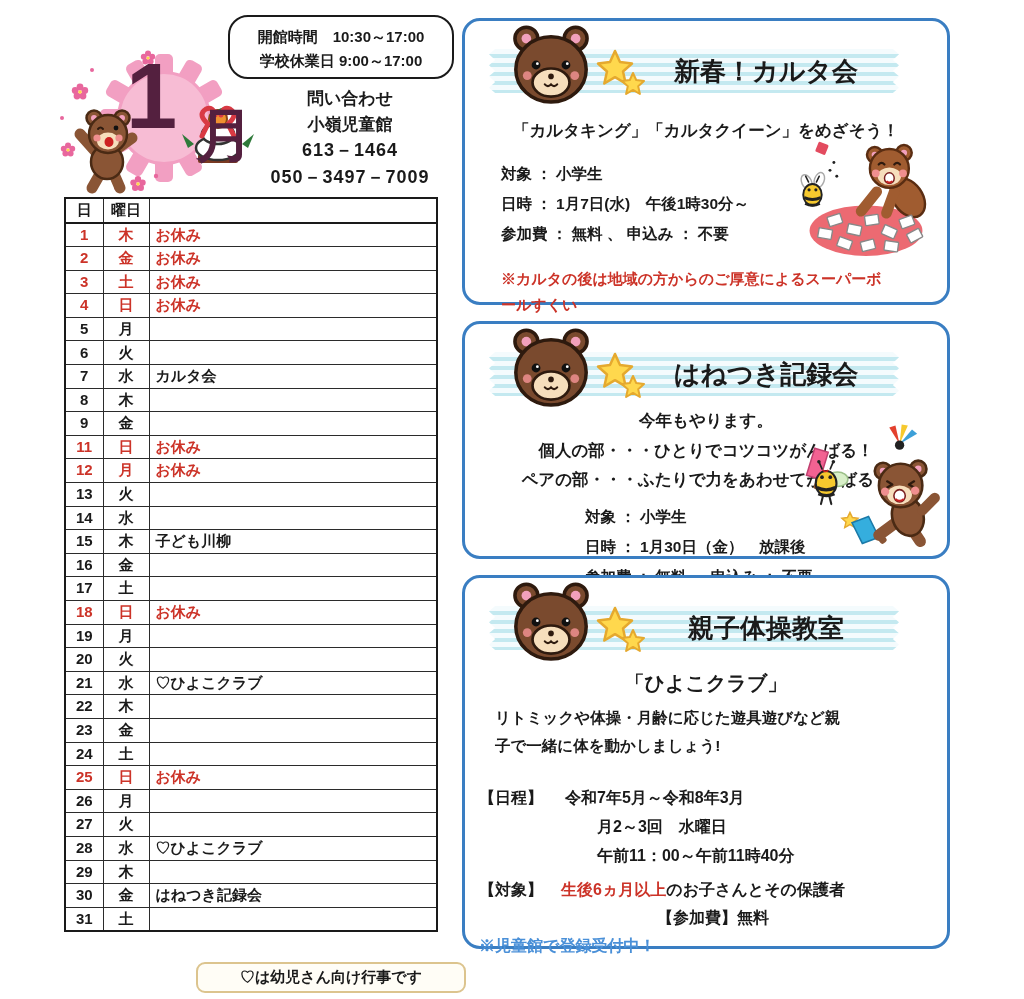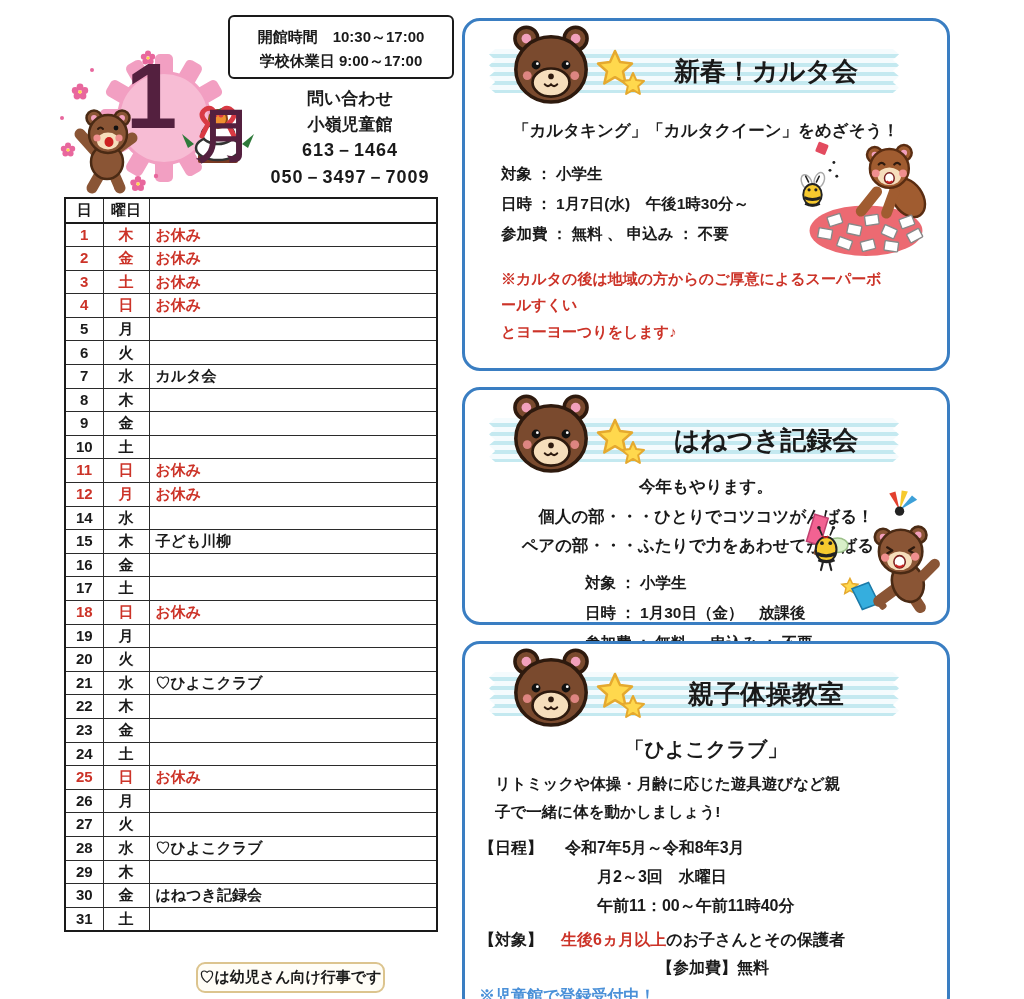--- a/index.html
+++ b/index.html
@@ -17,49 +17,49 @@
 
   
   .decor{position:absolute;left:56px;top:48px;width:200px;height:148px;}
   .decor svg{position:absolute;left:0;top:0;width:100%;height:100%;}
   .month-num{position:absolute;left:70px;top:2px;font-size:92px;font-weight:800;
     color:var(--month-plum);line-height:1;letter-spacing:-4px;}
   .month-kanji{position:absolute;left:140px;top:58px;font-size:58px;font-weight:800;
     color:var(--month-plum);line-height:1;}
 
   .hours-box{position:absolute;left:228px;top:15px;width:226px;height:64px;
-    border:2.5px solid #1a1a1a;border-radius:6px;padding:8px 8px;
+    border:2.5px solid #1a1a1a;border-radius:20px;padding:8px 8px;
     font-size:15px;font-weight:700;line-height:1.6;text-align:center;background:#fff;}
   .contact{position:absolute;left:240px;top:86px;width:220px;text-align:center;
     font-weight:700;line-height:1.5;}
   .contact .c1{font-size:17px;}
   .contact .c2{font-size:17px;}
   .contact .c3{font-size:18px;letter-spacing:1px;}
   .contact .c4{font-size:18px;letter-spacing:1px;}
 
   
   table.calendar{position:absolute;left:64px;top:197px;width:372px;
     border-collapse:collapse;border:2.5px solid #1a1a1a;table-layout:fixed;}
   table.calendar th,table.calendar td{border:1.3px solid #2b2b2b;padding:0 6px;
     font-size:15px;font-weight:700;height:23.6px;line-height:1.1;overflow:hidden;white-space:nowrap;}
   table.calendar th{height:25px;text-align:center;border-bottom:2px solid #1a1a1a;}
   col.c-day{width:38px;} col.c-wd{width:46px;} col.c-ev{width:288px;}
   td.c-day,td.c-wd{text-align:center;}
   td.c-ev{text-align:left;}
   tr.holiday td{color:var(--holiday-red);}
 
-  .footnote{position:absolute;left:196px;top:962px;width:189px;height:31px;
+  .footnote{position:absolute;left:196px;top:962px;width:270px;height:31px;
     border:2.5px solid var(--footnote-border);border-radius:9px;background:#fffdf6;
     text-align:center;font-size:15px;font-weight:700;line-height:26px;}
 
   
   .right-col{position:absolute;left:462px;top:18px;width:488px;}
   .card{position:relative;border:3px solid var(--card-border);border-radius:18px;
     background:#fff;margin-bottom:16px;}
-  .card1{height:353px;} .card2{height:238px;} .card3{height:374px;}
+  .card1{height:287px;} .card2{height:238px;} .card3{height:374px;}
 
   .banner{position:absolute;left:24px;top:28px;width:410px;height:44px;z-index:1;
     background:repeating-linear-gradient(to bottom,#f4fbfd 0 5px,var(--banner-stripe) 5px 9px);
     clip-path:polygon(1.5% 0%,98.5% 0%,100% 12%,98.5% 25%,100% 37%,98.5% 50%,100% 62%,98.5% 75%,100% 88%,98.5% 100%,1.5% 100%,0% 88%,1.5% 75%,0% 62%,1.5% 50%,0% 37%,1.5% 25%,0% 12%);}
   .bear-badge{position:absolute;left:42px;top:0px;width:88px;height:88px;z-index:2;}
   .banner-stars{position:absolute;left:130px;top:28px;width:50px;height:46px;z-index:2;}
   .banner-title{position:absolute;left:172px;top:33px;width:258px;margin:0;z-index:2;
     font-size:26px;font-weight:800;text-align:center;letter-spacing:0px;white-space:nowrap;}
 
   .card-body{position:relative;z-index:0;}
@@ -72,21 +72,21 @@
   .details{margin:15px 0 0 36px;font-size:15.5px;font-weight:600;line-height:1.95;}
   .details2{margin:9px 0 0 120px;font-size:15.5px;font-weight:600;line-height:1.95;}
   .note-red{margin:17px 0 0 36px;width:392px;color:var(--holiday-red);
     font-size:15px;font-weight:700;line-height:1.75;}
 
   .illus1{position:absolute;right:8px;top:118px;width:146px;height:126px;z-index:1;}
   .illus2{position:absolute;right:5px;bottom:5px;width:150px;height:130px;z-index:1;}
 
   .subtitle{font-size:20px;font-weight:800;text-align:center;margin:2px 0 8px 0;}
   .desc{margin:2px 0 0 30px;width:408px;font-size:15.5px;font-weight:600;line-height:1.7;}
-  .sched{margin:12px 0 0 14px;font-size:16px;font-weight:700;}
+  .sched{margin:28px 0 0 14px;font-size:16px;font-weight:700;}
   .sched-gap{display:inline-block;width:22px;}
   .sched-sub{margin:8px 0 0 132px;font-size:16px;font-weight:700;}
   .highlight{margin:11px 0 0 10px;font-size:23px;font-weight:800;letter-spacing:1px;}
   .target{margin:13px 0 0 14px;font-size:16px;font-weight:700;}
   .target .red{color:var(--holiday-red);}
   .target .gap{display:inline-block;width:18px;}
   .fee{margin:7px 0 0 14px;font-size:16px;font-weight:700;text-align:center;}
   .note-blue{margin:7px 0 0 14px;font-size:16px;font-weight:700;color:var(--note-blue);}
 </style>
 </head>
@@ -288,38 +288,38 @@
       <td class="c-wd">木</td>
       <td class="c-ev"></td>
     </tr>
 
     <tr>
       <td class="c-day">9</td>
       <td class="c-wd">金</td>
       <td class="c-ev"></td>
     </tr>
 
-    <tr>
-      <td class="c-day">10</td>
-      <td class="c-wd">土</td>
-      <td class="c-ev"></td>
-    </tr>
 
     <tr class="holiday">
       <td class="c-day">11</td>
       <td class="c-wd">日</td>
       <td class="c-ev">お休み</td>
     </tr>
 
     <tr class="holiday">
       <td class="c-day">12</td>
       <td class="c-wd">月</td>
       <td class="c-ev">お休み</td>
     </tr>
 
+    <tr>
+      <td class="c-day">13</td>
+      <td class="c-wd">火</td>
+      <td class="c-ev"></td>
+    </tr>
 
     <tr>
       <td class="c-day">14</td>
       <td class="c-wd">水</td>
       <td class="c-ev"></td>
     </tr>
 
     <tr>
       <td class="c-day">15</td>
       <td class="c-wd">木</td>

